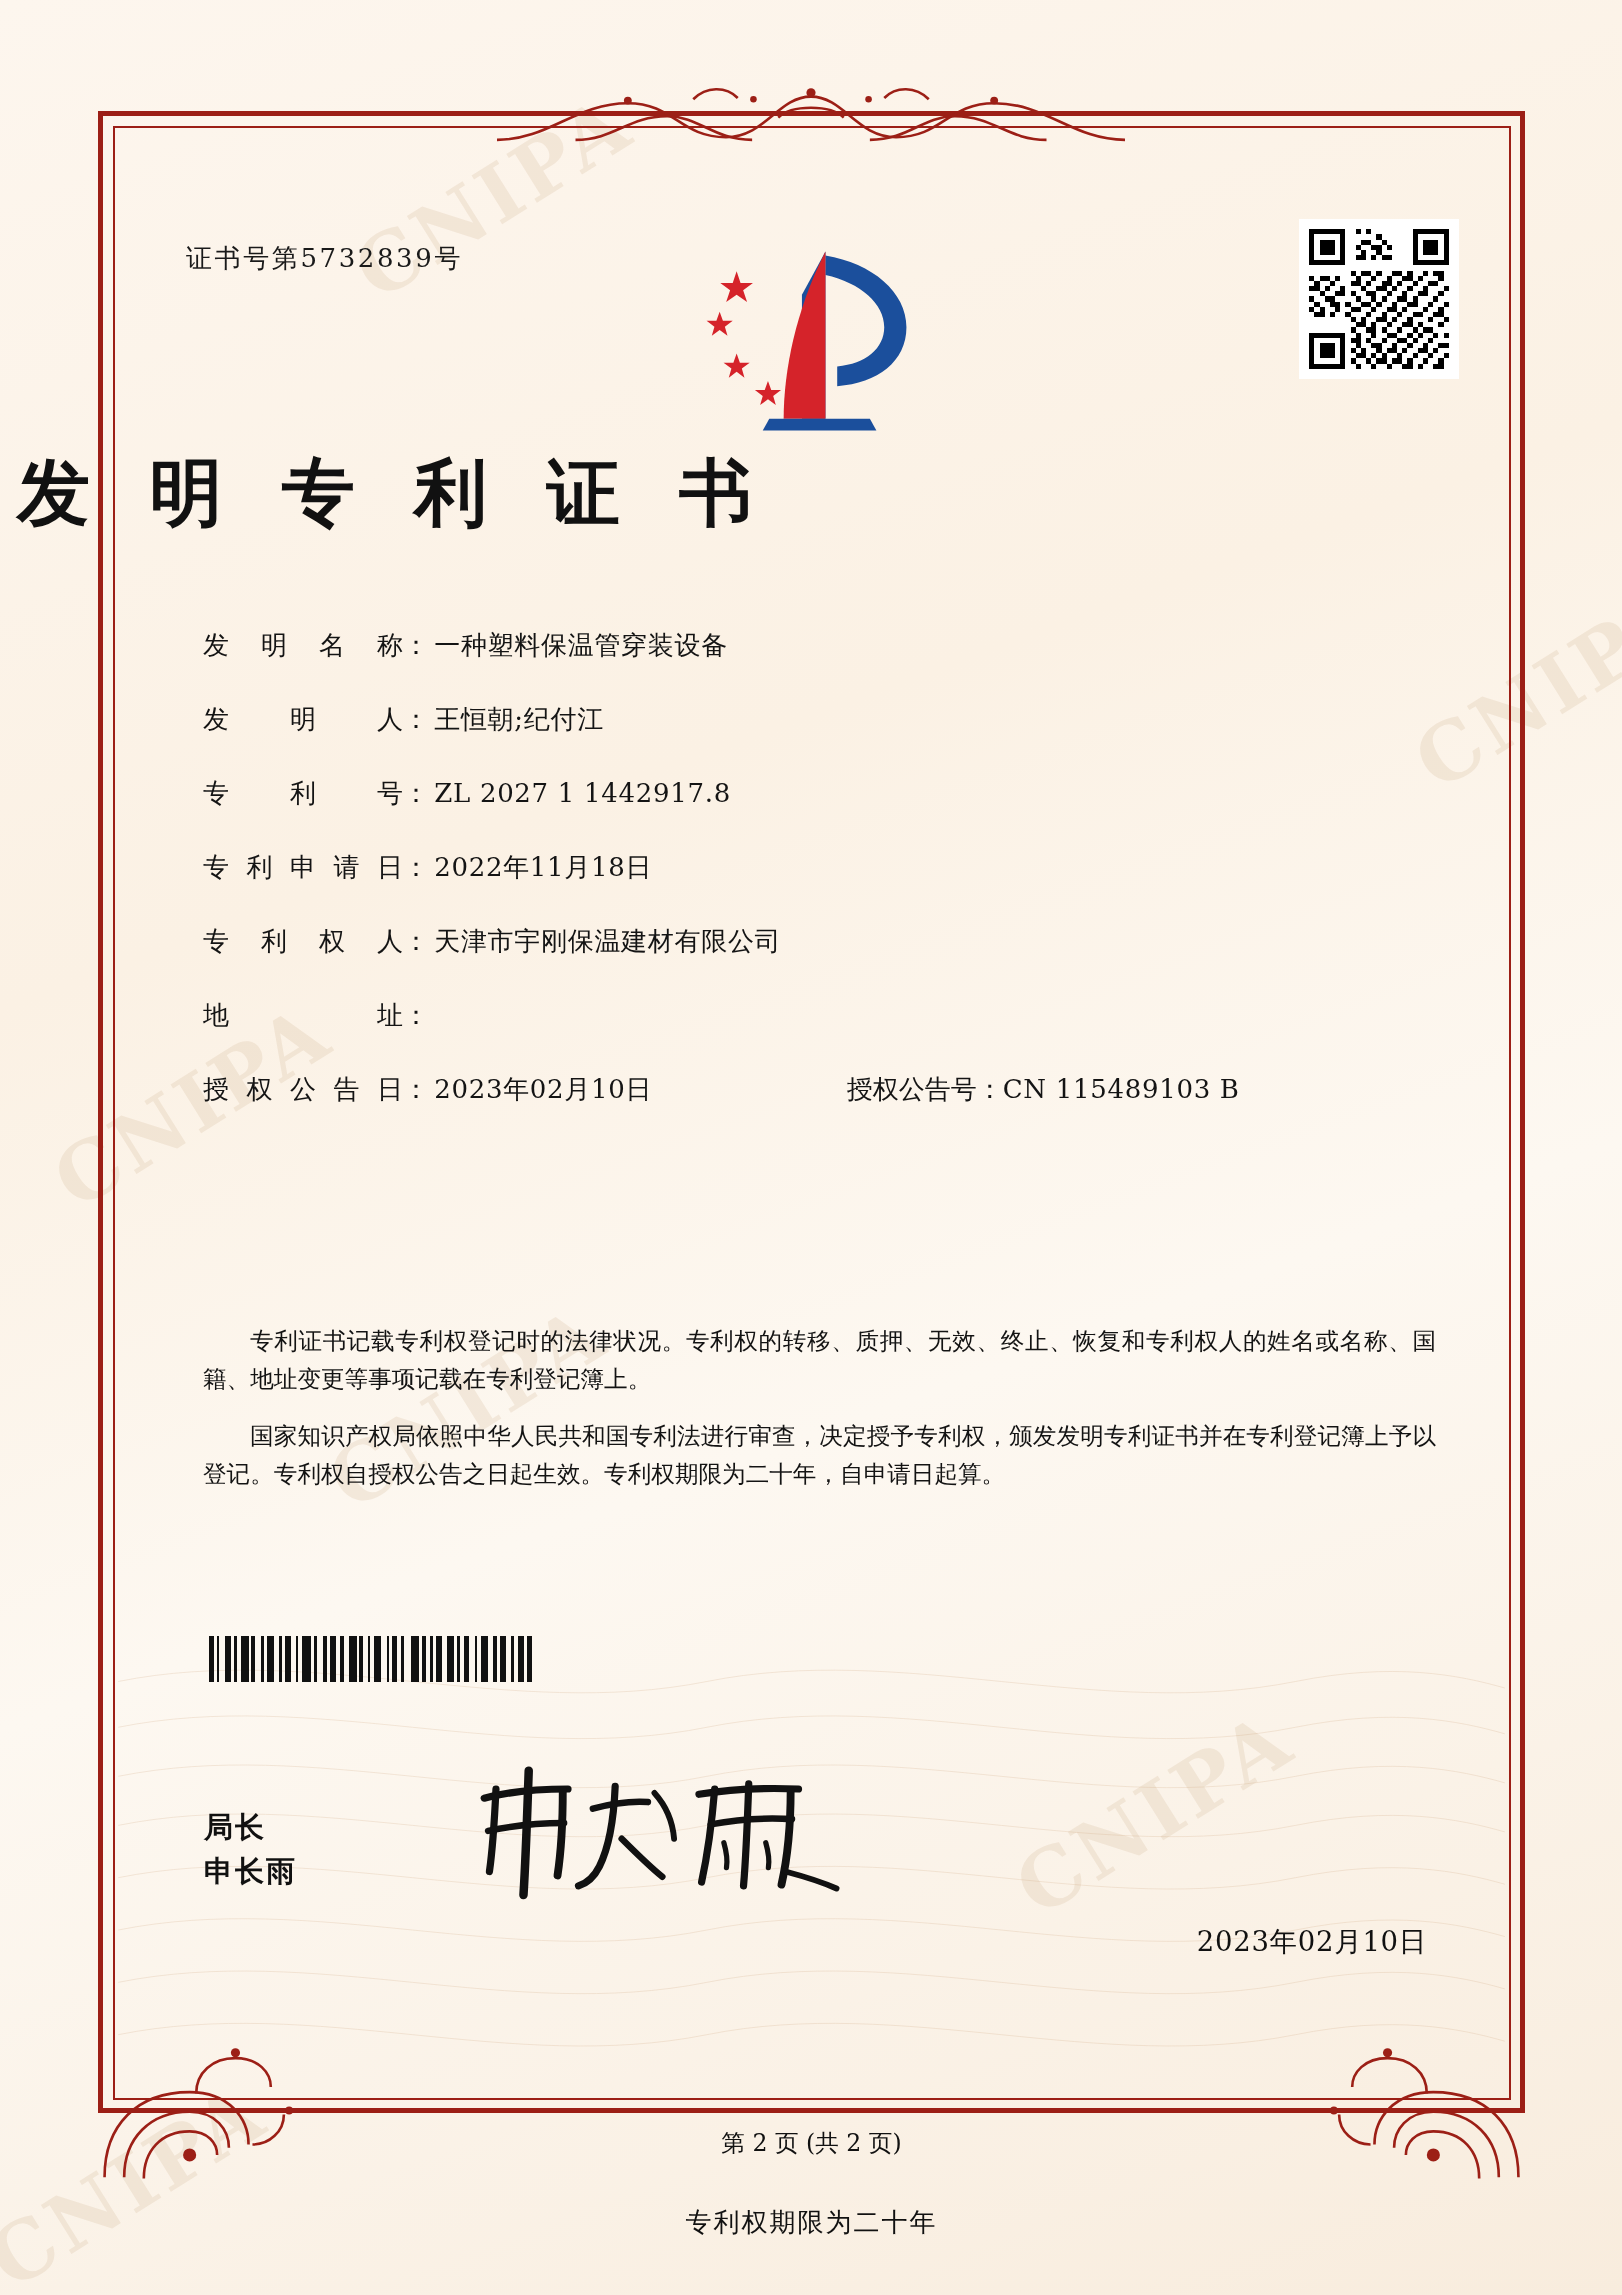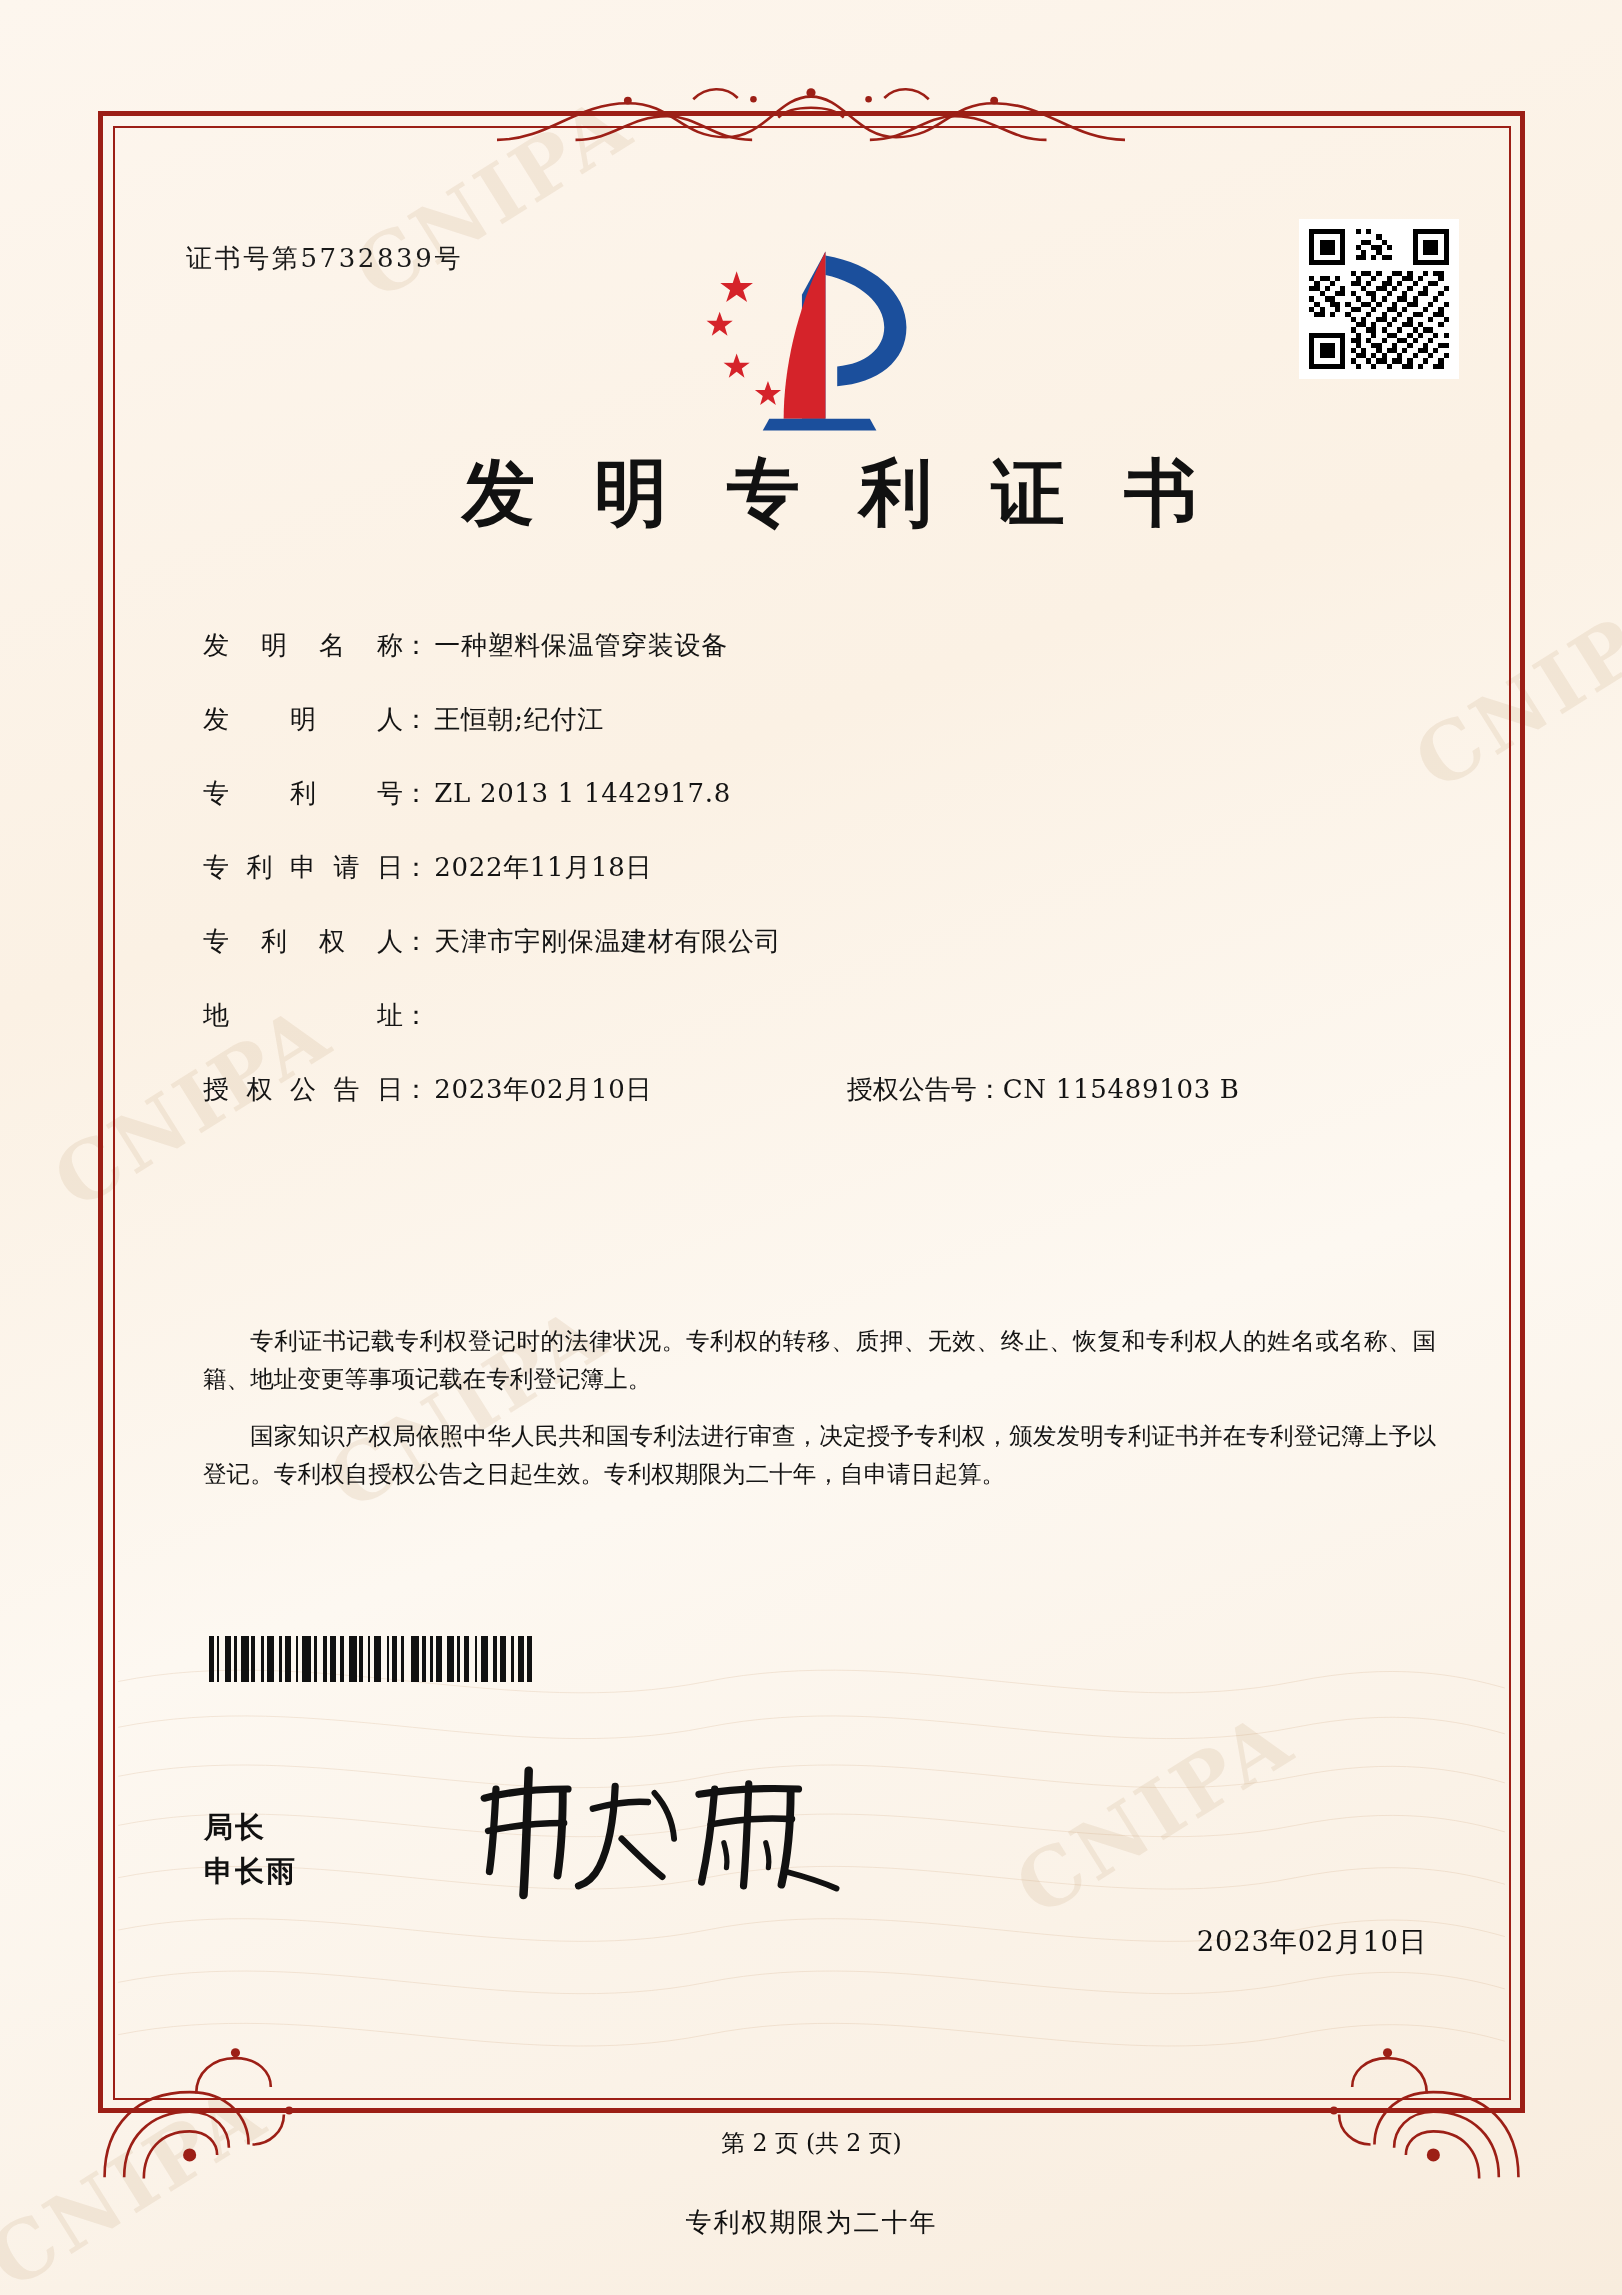--- a/index.html
+++ b/index.html
@@ -87,27 +87,26 @@
   .emblem {
     position: absolute;
     left: 697px; top: 232px;
     width: 236px; height: 209px;
   }
 
   .cert-title {
     position: absolute;
     left: 0; right: 0;
     top: 445px;
-    text-align: center;
+    text-align: left;
     font-size: 73px;
     font-weight: bold;
     letter-spacing: 17px;
     color: #111111;
     text-indent: 17px;
-    padding-left: 36px;
   }
 
   
   .fields {
     position: absolute;
     left: 203px;
     top: 628px;
     width: 1230px;
   }
   .field-row {
@@ -515,21 +514,21 @@
       <div class="field-value">王恒朝;纪付江</div>
     </div>
 
     <div class="field-row">
       <div class="field-label">
         <span>专</span>
           <span>利</span>
           <span>号</span>
       </div>
       <div class="field-colon">：</div>
-      <div class="field-value">ZL 2013 1 1442917.8</div>
+      <div class="field-value">ZL 2027 1 1442917.8</div>
     </div>
 
     <div class="field-row">
       <div class="field-label">
         <span>专</span>
           <span>利</span>
           <span>申</span>
           <span>请</span>
           <span>日</span>
       </div>

